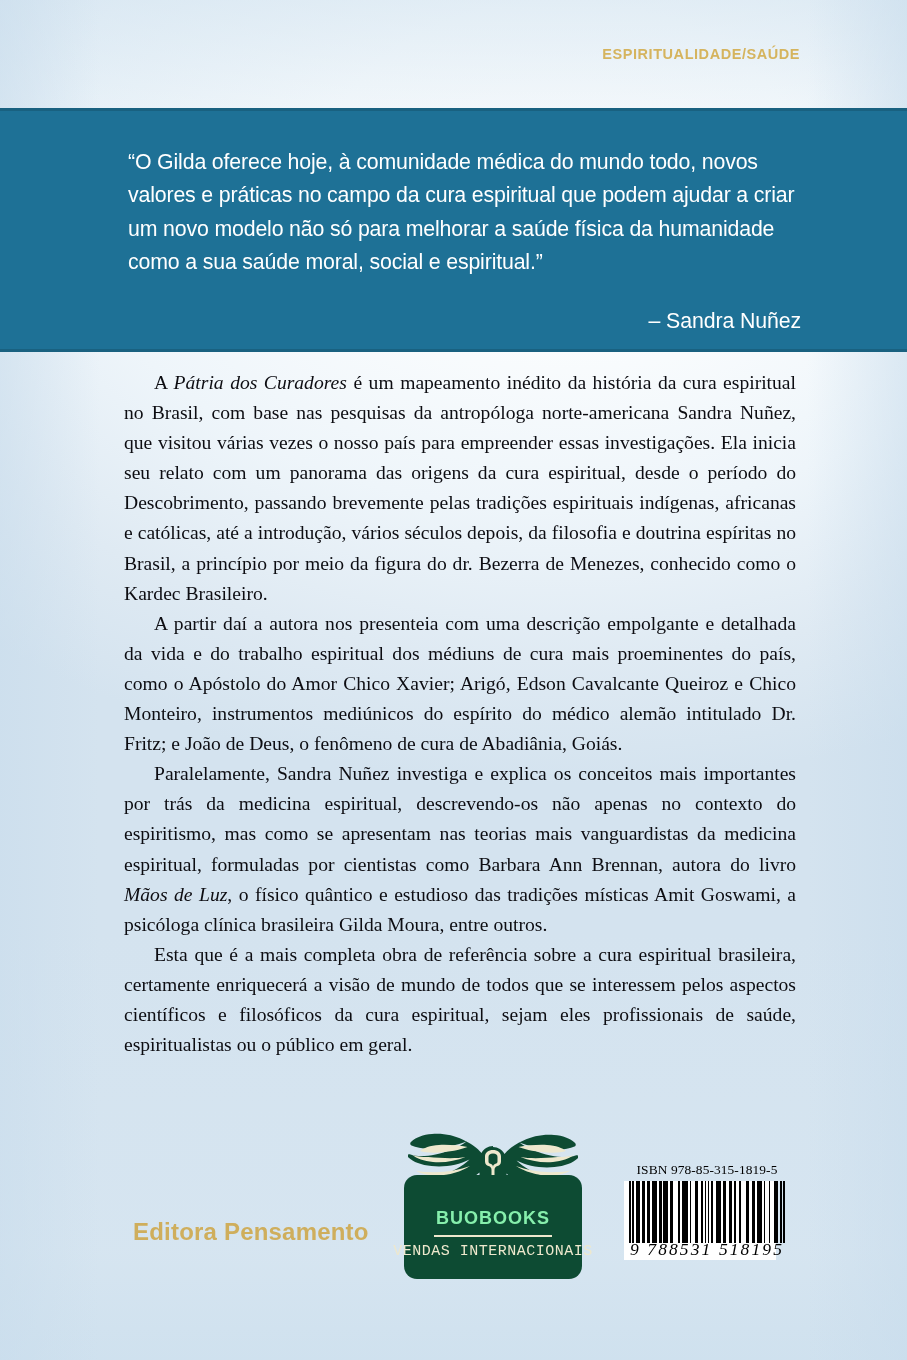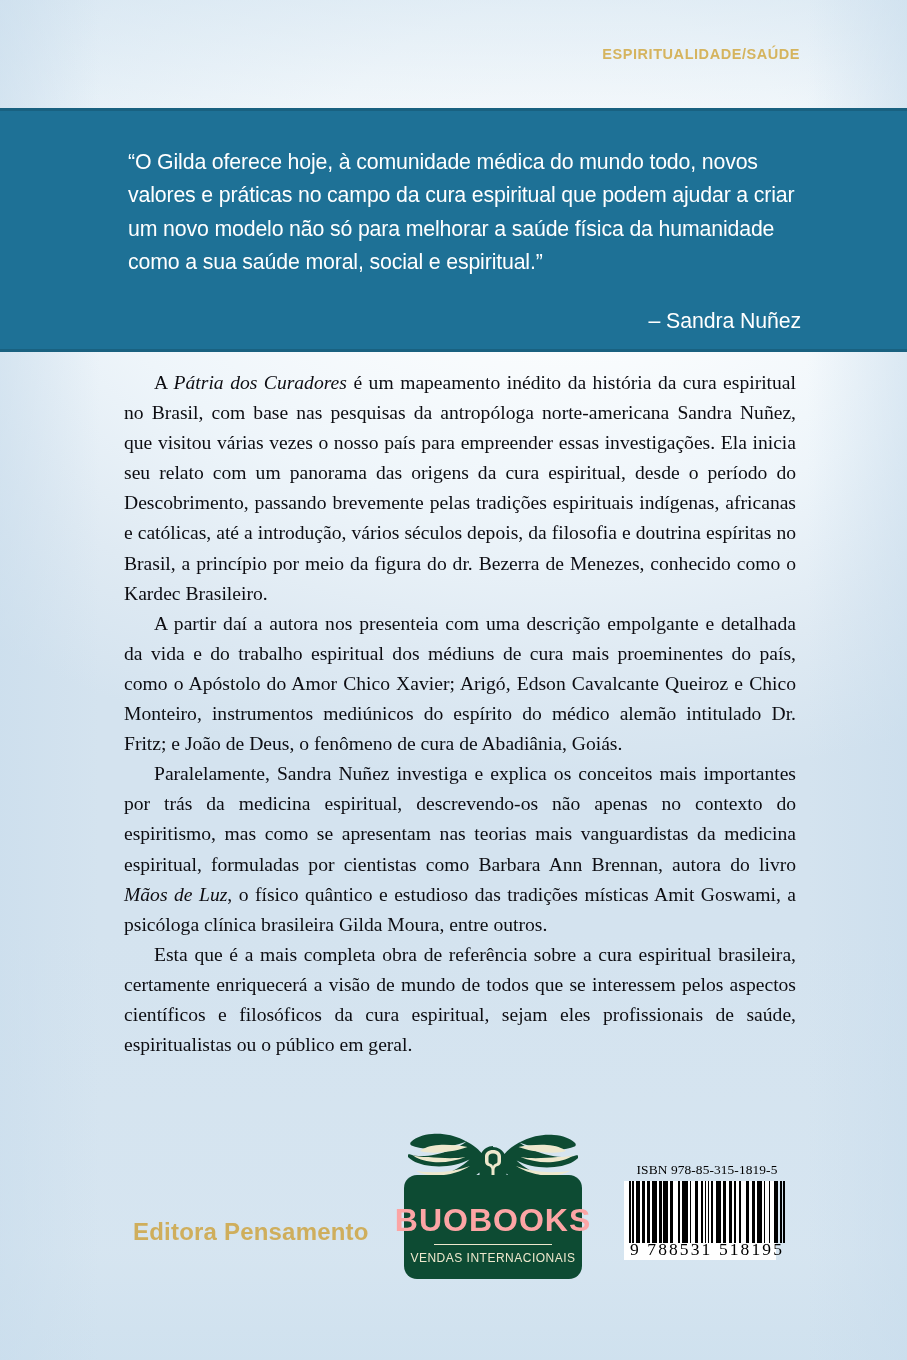--- a/index.html
+++ b/index.html
@@ -180,34 +180,34 @@
     box-sizing: border-box;
     display: flex;
     flex-direction: column;
     align-items: center;
     justify-content: center;
     padding-top: 14px;
   }
   .buologo .brand {
     font-family: "Liberation Sans", sans-serif;
     font-weight: bold;
-    font-size: 32px;
+    font-size: 18px;
     letter-spacing: 1.0px;
-    color: #fca5a5;
+    color: #86efac;
     line-height: 1;
   }
   .buologo .divider {
     width: 118px;
     height: 1.5px;
     background: #eee8cd;
     margin: 8px 0 7px 0;
   }
   .buologo .tagline {
-    font-family: Liberation Sans, sans-serif;
-    font-size: 12px;
+    font-family: Liberation Mono, monospace;
+    font-size: 15px;
     letter-spacing: 0.5px;
     color: #eee8cd;
     line-height: 1;
     white-space: nowrap;
   }
 
   
   .barcode-wrap {
     position: absolute;
     left: 624px;
@@ -221,20 +221,21 @@
     text-align: center;
     letter-spacing: 0.1px;
     margin-bottom: 3px;
     white-space: nowrap;
   }
   .barcode-box {
     width: 152px;
     height: 79px;
     background: #ffffff;
     position: relative;
+    font-style: italic;
   }
   .bars {
     position: absolute;
     left: 5px;
     top: 0;
     width: 156px;
     height: 62px;
   }
   .bars span {
     position: absolute;

